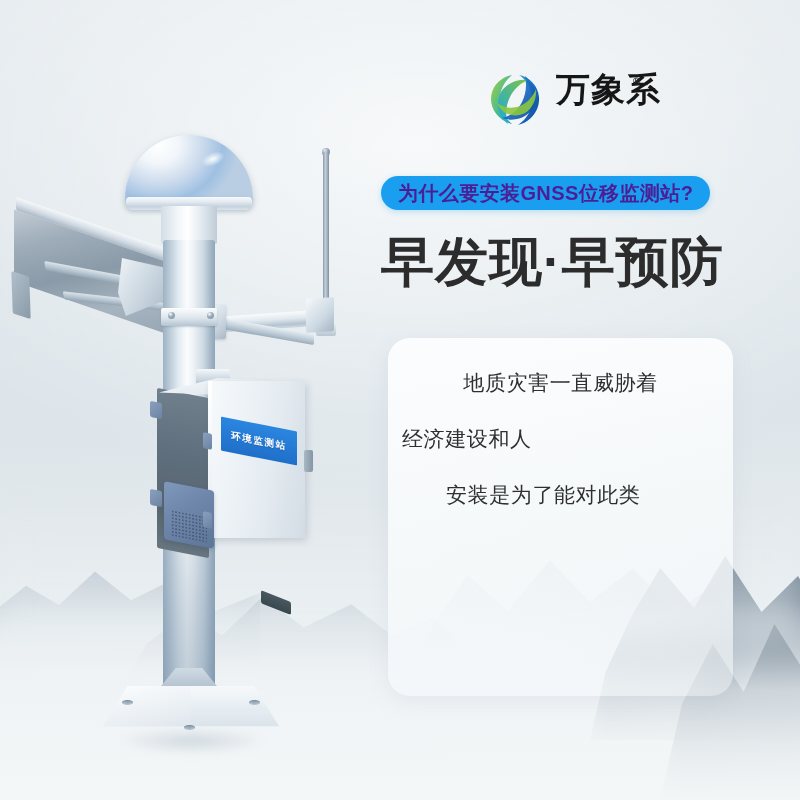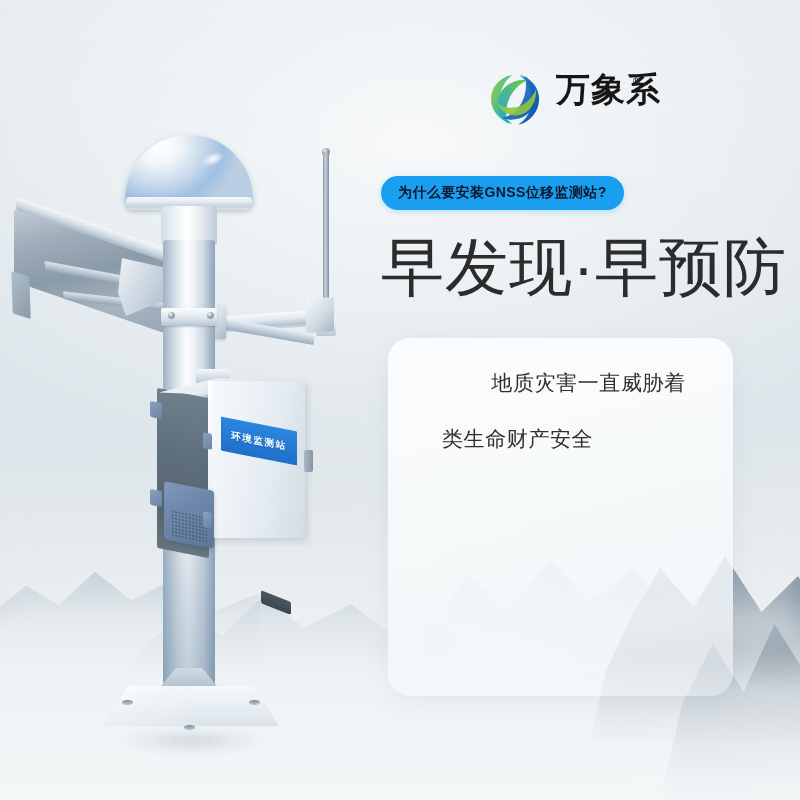--- a/index.html
+++ b/index.html
@@ -329,47 +329,46 @@
 
   .badge{
     position:absolute; left:381px; top:176px; height:34px;
     padding:0 17px;
     background:#1a9ff0;
     border-radius:17px;
     display:flex; align-items:center;
     box-shadow:0 2px 6px rgba(26,159,240,.25);
   }
   .badge span{
-    color:#0f172a; font-size:14px; font-weight:700; letter-spacing:.4px;
+    color:#4c1d95; font-size:20px; font-weight:700; letter-spacing:.4px;
     white-space:nowrap;
   }
 
   .headline{
     position:absolute; left:381px; top:232px;
-    font-size:63px; font-weight:400; color:#2c2c2c;
+    font-size:53px; font-weight:700; color:#2c2c2c;
     letter-spacing:1px; line-height:1.12; white-space:nowrap;
   }
 
   .panel{
     position:absolute; left:388px; top:338px; width:345px; height:358px;
     border-radius:22px;
     background:linear-gradient(168deg,
       rgba(252,253,254,.97) 0%,
       rgba(249,251,252,.95) 30%,
       rgba(247,250,251,.90) 55%,
       rgba(246,249,251,.78) 78%,
       rgba(245,249,251,.52) 94%,
       rgba(245,249,251,.30) 100%);
     box-shadow:0 6px 22px rgba(120,142,165,.10);
     overflow:hidden;
   }
   .panel-body{
     position:absolute; left:0; top:34px; width:345px;
-    padding:0 26px;
-    margin-left:28px;
+    padding:0 14px;
   }
   .panel-line{
     font-size:21px; color:#2f2f2f; font-weight:500;
     line-height:1.0; margin-bottom:35px; white-space:nowrap;
     letter-spacing:.6px;
   }
   .panel-line.indent{ text-indent:44px; }
   .panel-line.c{ text-align:center; }
 </style>
 </head>
@@ -481,17 +480,18 @@
 
   <div class="badge">
     <span>为什么要安装GNSS位移监测站?</span>
   </div>
 
   <div class="headline">早发现·早预防</div>
 
   <div class="panel">
     <div class="panel-body">
       <div class="panel-line c">地质灾害一直威胁着</div>
-      <div class="panel-line">类生命财产安全</div>
+      <div class="panel-line">经济建设和人</div>
+      <div class="panel-line indent">安装是为了能对此类</div>
     </div>
   </div>
 
 </div>
 
 </body></html>

